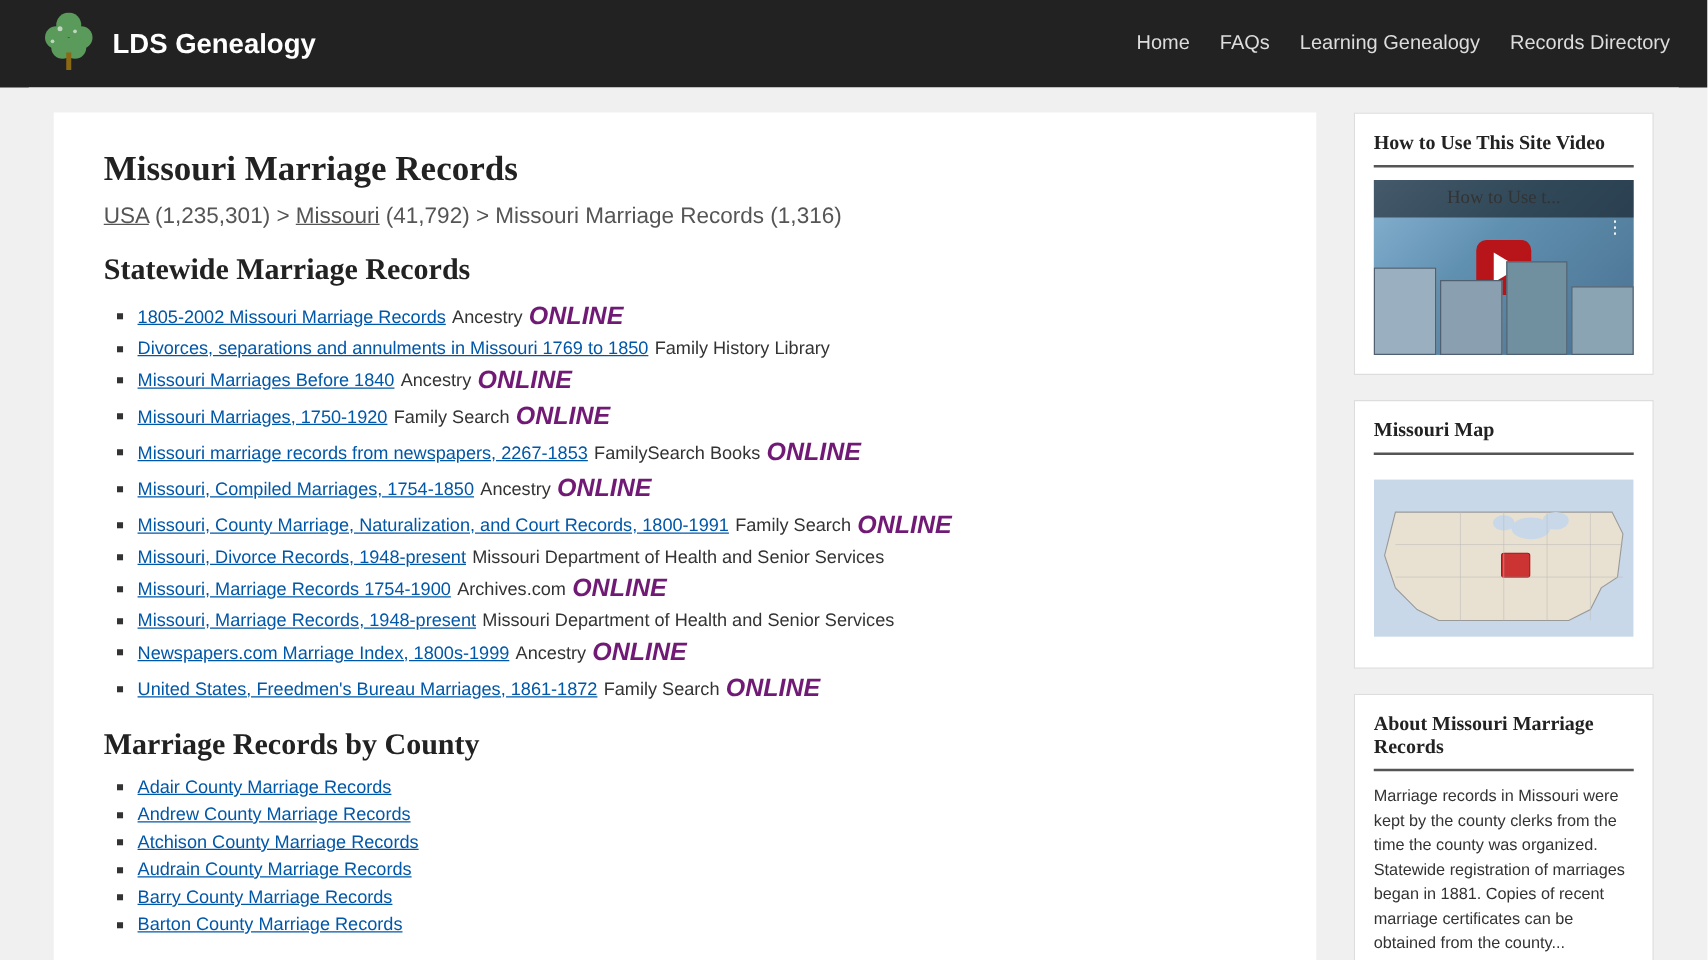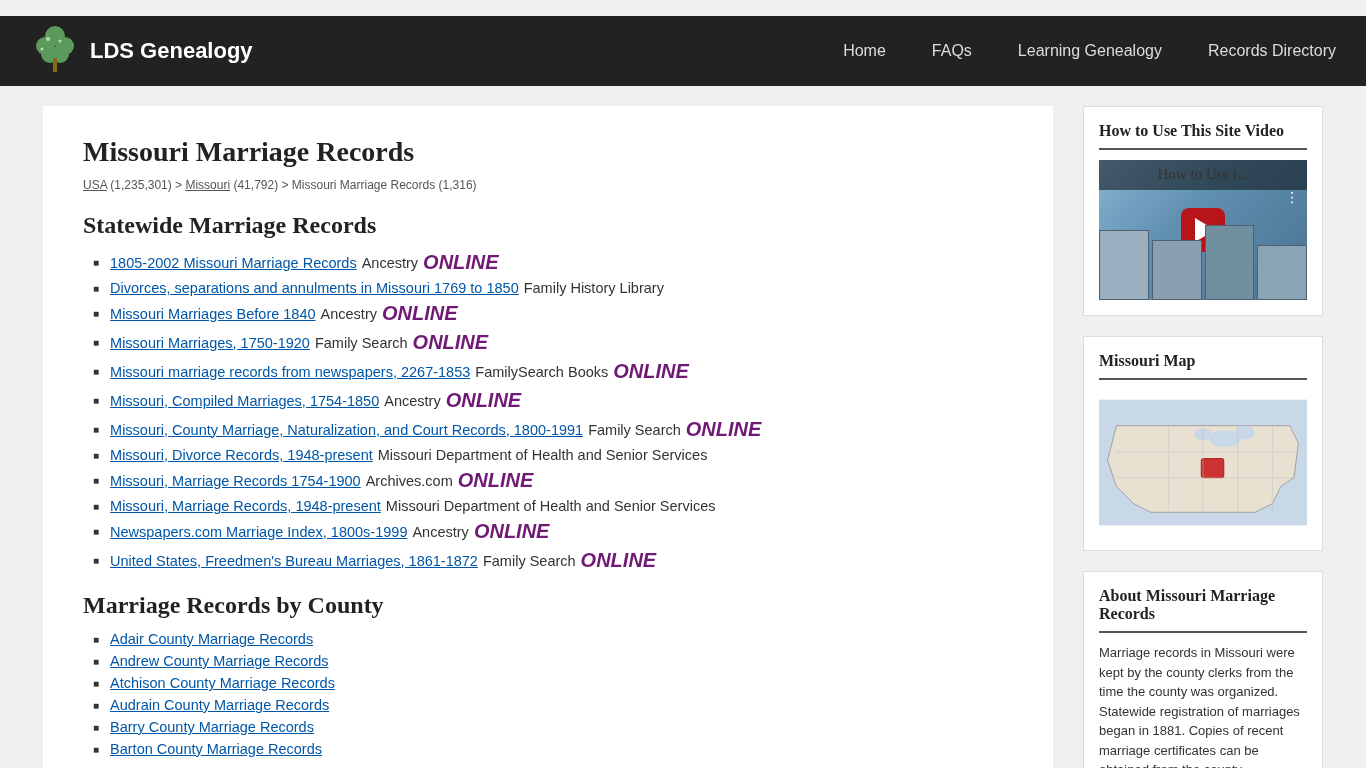--- a/index.html
+++ b/index.html
@@ -5,41 +5,40 @@
     * { margin: 0; padding: 0; box-sizing: border-box; }
     body { font-family: Georgia, 'Times New Roman', serif; font-size: 15px; color: #333; background: #f0f0f0; }
 
     
     #header {
       background: #222;
       display: flex;
       align-items: center;
       padding: 0 30px;
       height: 70px;
-      margin-top: 16px;
     }
     #logo-area {
       display: flex;
       align-items: center;
       gap: 10px;
       flex: 1;
     }
     #logo-icon {
       width: 50px;
       height: 50px;
     }
     #logo-text {
       color: #fff;
       font-size: 22px;
       font-family: Arial, sans-serif;
       font-weight: bold;
     }
     #nav {
       display: flex;
-      gap: 46px;
+      gap: 24px;
       align-items: center;
     }
     .nav-item {
       color: #ddd;
       font-family: Arial, sans-serif;
       font-size: 16px;
       cursor: pointer;
       text-decoration: none;
     }
 
@@ -63,21 +62,21 @@
 
     #page-title {
       font-size: 28px;
       font-weight: bold;
       color: #222;
       margin-bottom: 10px;
       font-family: Georgia, serif;
     }
 
     #breadcrumb {
-      font-size: 12px;
+      font-size: 18px;
       font-family: Arial, sans-serif;
       color: #555;
       margin-bottom: 20px;
     }
     #breadcrumb a {
       color: #555;
       text-decoration: underline;
     }
 
     .section-heading {

